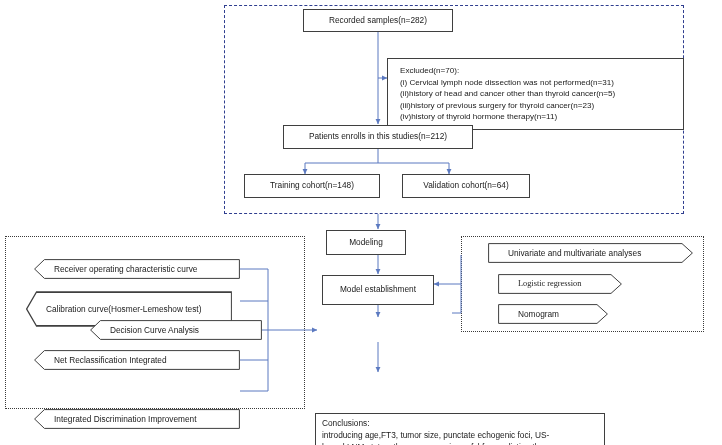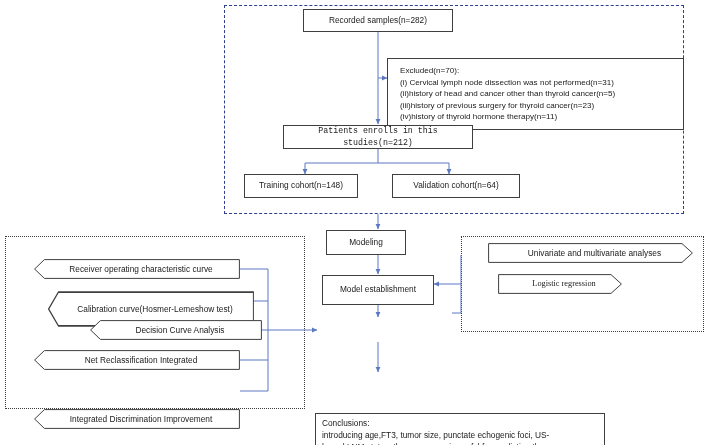--- a/index.html
+++ b/index.html
@@ -58,21 +58,21 @@
     background: transparent;
   }
   .banner {
     position: absolute;
     box-sizing: border-box;
     font-size: 8.3px;
     line-height: 1.3;
     color: #1a1a1a;
     display: flex;
     align-items: center;
-    justify-content: center;
+    justify-content: flex-start;
     text-align: center;
     white-space: pre-line;
     padding-left: 8px;
   }
   .banner > .bannertext {
     position: relative;
     z-index: 2;
     padding: 0 12px;
   }
   .banner > svg {
@@ -136,25 +136,25 @@
   </svg>
 
   <div class="box" style="left:303px; top:9px; width:150px; height:23px;">Recorded samples(n=282)</div>
 
   <div class="box left" style="left:387px; top:39px; width:297px; height:72px; font-size:8.1px; padding:4px 12px;margin-top:19px;">Excluded(n=70):
 (i) Cervical lymph node dissection was not performed(n=31)
 (ii)history of head and cancer other than thyroid cancer(n=5)
 (iii)history of previous surgery for thyroid cancer(n=23)
 (iv)history of thyroid hormone therapy(n=11)</div>
 
-  <div class="box" style="left:283px; top:125px; width:190px; height:24px;font-family:Liberation Mono, monospace;">Patients enrolls in this studies(n=212)</div>
-
-  <div class="box" style="left:244px; top:174px; width:114px; height:24px;">Training cohort(n=148)</div>
-
-  <div class="box" style="left:392px; top:174px; width:128px; height:24px;">Validation cohort(n=64)</div>
+  <div class="box" style="left:283px; top:125px; width:190px; height:24px;">Patients enrolls in this studies(n=212)</div>
+
+  <div class="box" style="left:244px; top:174px; width:136px; height:24px;">Training cohort(n=148)</div>
+
+  <div class="box" style="left:402px; top:174px; width:128px; height:24px;">Validation cohort(n=64)</div>
 
   <div class="box" style="left:326px; top:230px; width:80px; height:25px;">Modeling</div>
 
   <div class="box" style="left:322px; top:275px; width:112px; height:30px;">Model establishment</div>
 
 
   <div class="box left" style="left:315px; top:373px; width:290px; height:58px; padding:4px 6px;margin-top:40px;">Conclusions:
 introducing age,FT3, tumor size, punctate echogenic foci, US-
 based LNM status. the nomogram is useful for predicting the
 risk of lymph node metastasis in papillary thyroid carcinoma.</div>
@@ -166,29 +166,35 @@
     <span class="bannertext">Univariate and multivariate analyses</span>
   </div>
 
   <div class="banner" style="left:498px; top:274px; width:124px; height:20px;font-family:Liberation Serif, serif;">
     <svg viewBox="0 0 124 20" preserveAspectRatio="none">
       <polygon points="0.6,0.6 113,0.6 123.4,10 113,19.4 0.6,19.4" fill="#ffffff" stroke="#3f3f3f" stroke-width="1"></polygon>
     </svg>
     <span class="bannertext">Logistic regression</span>
   </div>
 
+  <div class="banner" style="left:498px; top:304px; width:110px; height:20px;">
+    <svg viewBox="0 0 110 20" preserveAspectRatio="none">
+      <polygon points="0.6,0.6 99,0.6 109.4,10 99,19.4 0.6,19.4" fill="#ffffff" stroke="#3f3f3f" stroke-width="1"></polygon>
+    </svg>
+    <span class="bannertext">Nomogram</span>
+  </div>
 
   <div class="banner" style="left:34px; top:259px; width:206px; height:20px;">
     <svg viewBox="0 0 206 20" preserveAspectRatio="none">
       <polygon points="10.4,0.6 205.4,0.6 205.4,19.4 10.4,19.4 0.6,10" fill="#ffffff" stroke="#3f3f3f" stroke-width="1"></polygon>
     </svg>
     <span class="bannertext">Receiver operating characteristic curve</span>
   </div>
 
-  <div class="banner" style="left:48px; top:291px; width:206px; height:36px;">
+  <div class="banner" style="left:26px; top:291px; width:206px; height:36px;">
     <svg viewBox="0 0 206 20" preserveAspectRatio="none">
       <polygon points="10.4,0.6 205.4,0.6 205.4,19.4 10.4,19.4 0.6,10" fill="#ffffff" stroke="#3f3f3f" stroke-width="1"></polygon>
     </svg>
     <span class="bannertext">Calibration curve(Hosmer-Lemeshow test)</span>
   </div>
 
   <div class="banner" style="left:90px; top:320px; width:172px; height:20px;">
     <svg viewBox="0 0 172 20" preserveAspectRatio="none">
       <polygon points="10.4,0.6 171.4,0.6 171.4,19.4 10.4,19.4 0.6,10" fill="#ffffff" stroke="#3f3f3f" stroke-width="1"></polygon>
     </svg>

